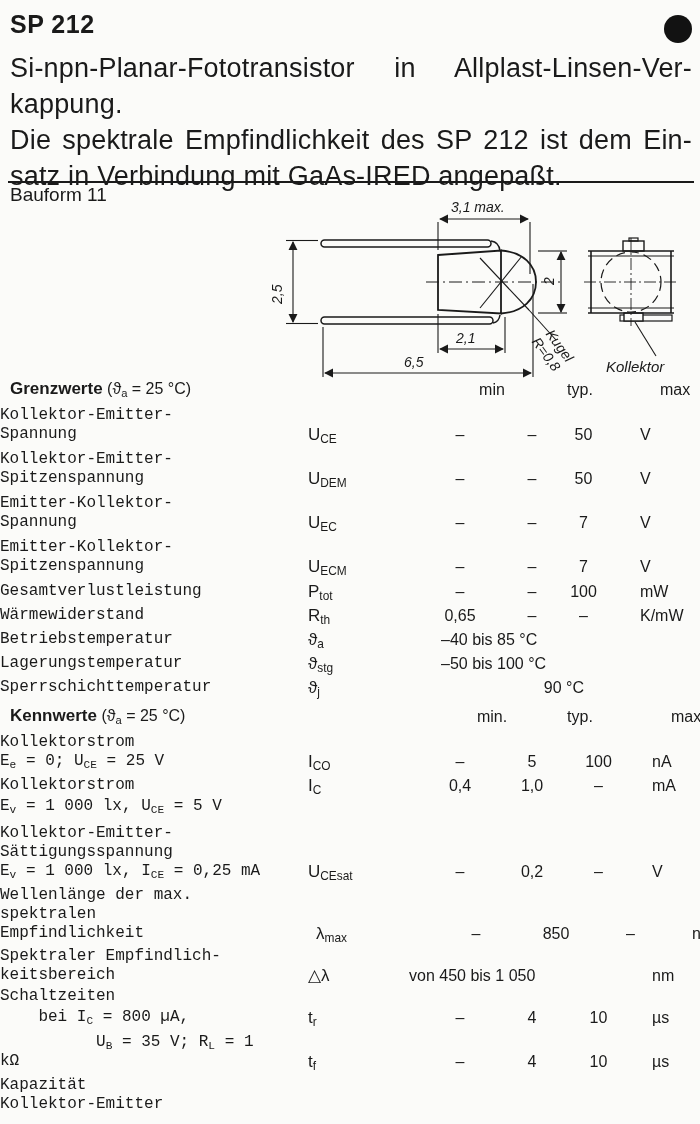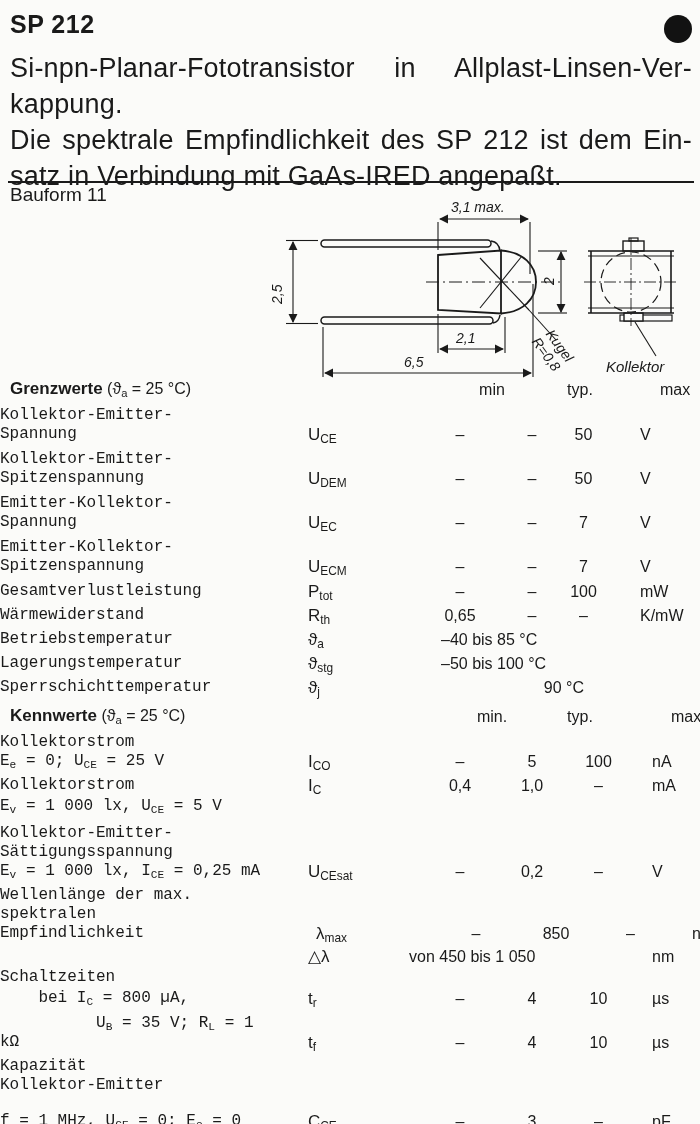--- a/index.html
+++ b/index.html
@@ -319,20 +319,24 @@
       <div>Empfindlichkeit</div>
     </div>
     <div class="c-sym">λ<sub>max</sub></div>
     <div class="c-min">–</div>
     <div class="c-typ">850</div>
     <div class="c-max">–</div>
     <div class="c-unit">nm</div>
   </div>
 
   <div class="trow mb2">
+    <div class="c-label">
+      <div>Spektraler Empfindlich-</div>
+      <div>keitsbereich</div>
+    </div>
     <div class="c-sym">△λ</div>
     <div class="c-range-k">von 450 bis 1 050</div>
     <div class="c-unit">nm</div>
   </div>
 
   <div class="trow mb2">
     <div class="c-label">
       <div>Schaltzeiten</div>
     </div>
   </div>

